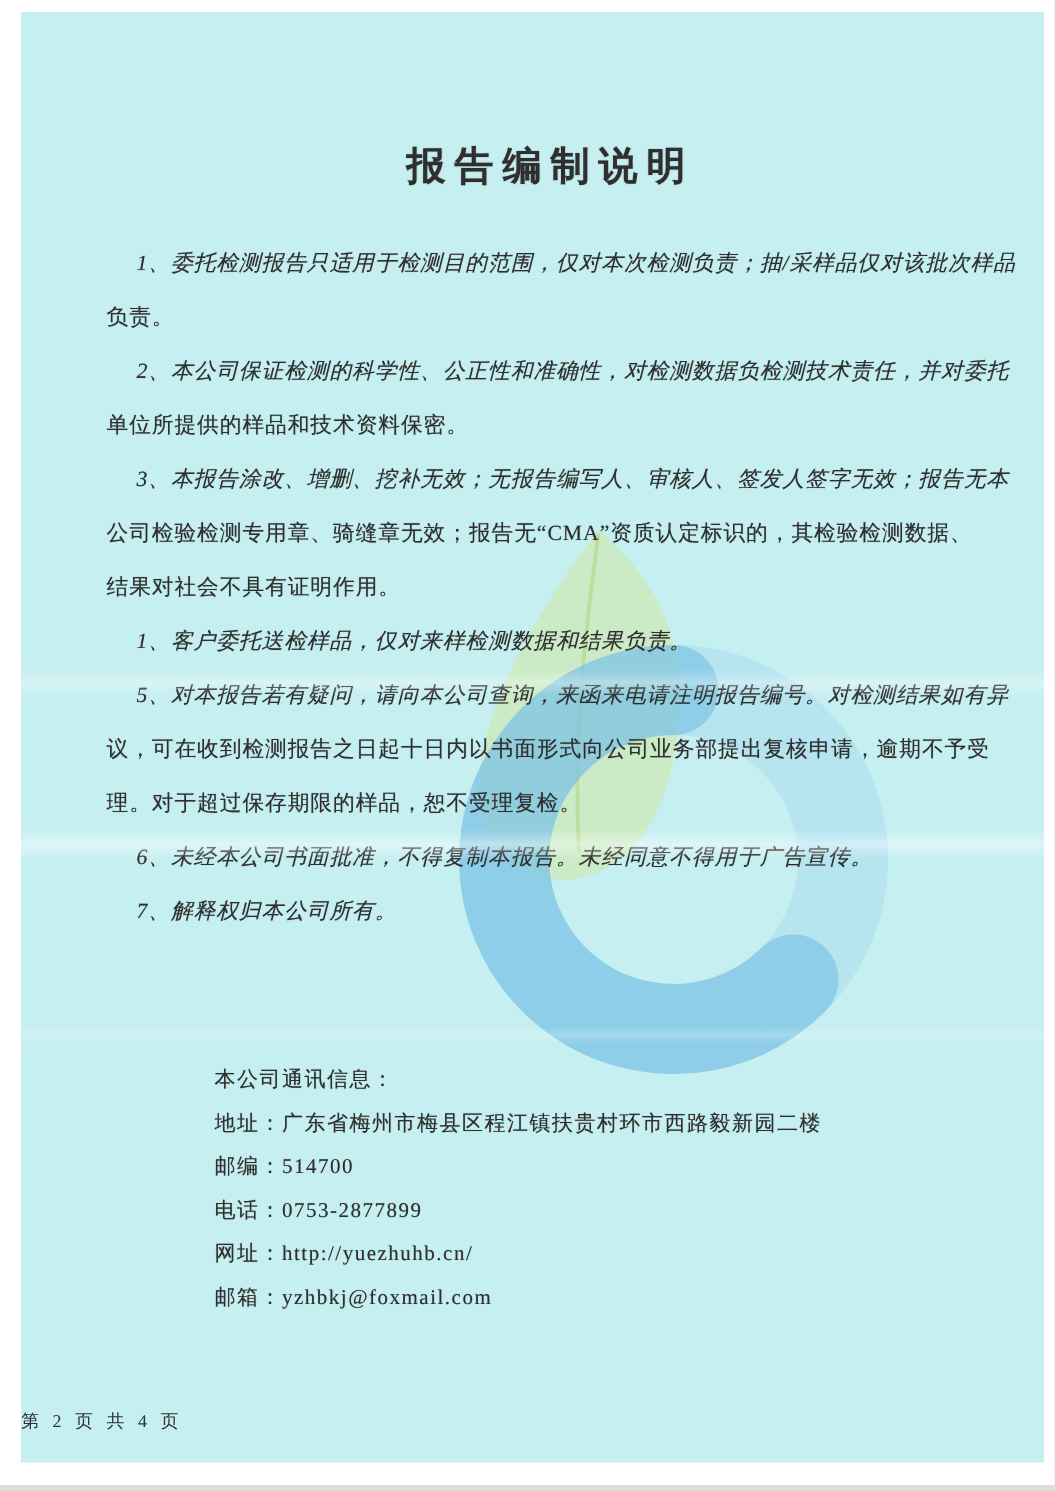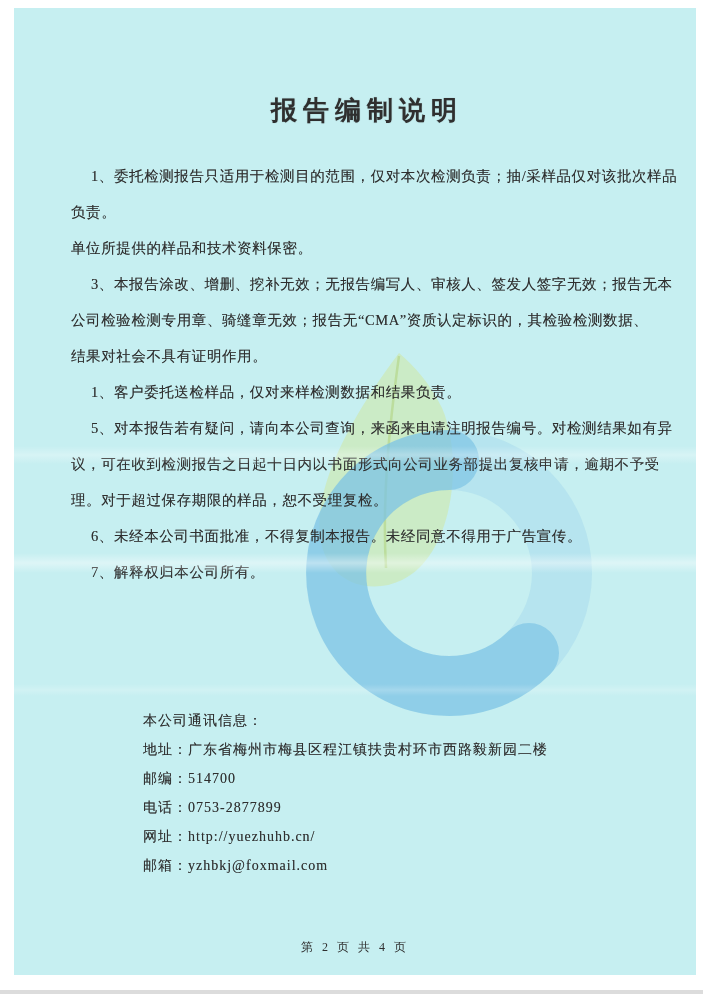--- a/index.html
+++ b/index.html
@@ -21,32 +21,32 @@
     margin-top:17px;
   }
   .body-lines{
     position:absolute;left:57px;top:150px;width:600px;z-index:2;
   }
   .para-line{
     height:36px;line-height:36px;white-space:nowrap;
     font-size:14.5px;letter-spacing:0.6px;color:var(--ink,#2f2f2f);
     text-shadow:0 0 0.6px rgba(40,40,40,.45);
   }
-  .para-line.indent{padding-left:20px;}
+  .para-line.indent{padding-left:20px;font-style:italic;}
   .contact-block{
     position:absolute;left:85px;top:698px;width:560px;z-index:2;
   }
   .contact-line{
     height:29px;line-height:29px;white-space:nowrap;
     font-size:14px;letter-spacing:1px;color:var(--ink,#2f2f2f);
     text-shadow:0 0 0.6px rgba(40,40,40,.45);
     margin-left:44px;
   }
   .page-footer{
-    position:absolute;left:0;top:931px;width:100%;text-align:center;
+    position:absolute;left:0;top:931px;width:100%;text-align:left;
     font-size:12px;letter-spacing:3px;color:var(--ink,#2f2f2f);z-index:2;
   }
   .logo-watermark{
     position:absolute;left:250px;top:330px;width:340px;height:420px;z-index:1;
   }
   .scan-streak{
     position:absolute;left:0;width:703px;z-index:3;pointer-events:none;
     background:linear-gradient(to bottom,rgba(255,255,255,0),rgba(255,255,255,.55),rgba(255,255,255,0));
   }
   .streak-1{top:446px;height:18px;opacity:.55;}
@@ -67,20 +67,21 @@
       <circle cx="185" cy="235" r="113" fill="none" stroke="#a5daee" stroke-width="60" stroke-opacity="0.50"></circle>
       <path d="M 185 122 A 113 113 0 1 0 265 315" fill="none" stroke="#5fb3e0" stroke-width="60" stroke-opacity="0.45" stroke-linecap="round"></path>
     </g>
   </svg>
 
   <div class="doc-title">报告编制说明</div>
 
   <div class="body-lines">
       <div class="para-line indent">1、委托检测报告只适用于检测目的范围，仅对本次检测负责；抽/采样品仅对该批次样品</div>
       <div class="para-line">负责。</div>
+      <div class="para-line indent">2、本公司保证检测的科学性、公正性和准确性，对检测数据负检测技术责任，并对委托</div>
       <div class="para-line">单位所提供的样品和技术资料保密。</div>
       <div class="para-line indent">3、本报告涂改、增删、挖补无效；无报告编写人、审核人、签发人签字无效；报告无本</div>
       <div class="para-line">公司检验检测专用章、骑缝章无效；报告无“CMA”资质认定标识的，其检验检测数据、</div>
       <div class="para-line">结果对社会不具有证明作用。</div>
       <div class="para-line indent">1、客户委托送检样品，仅对来样检测数据和结果负责。</div>
       <div class="para-line indent">5、对本报告若有疑问，请向本公司查询，来函来电请注明报告编号。对检测结果如有异</div>
       <div class="para-line">议，可在收到检测报告之日起十日内以书面形式向公司业务部提出复核申请，逾期不予受</div>
       <div class="para-line">理。对于超过保存期限的样品，恕不受理复检。</div>
       <div class="para-line indent">6、未经本公司书面批准，不得复制本报告。未经同意不得用于广告宣传。</div>
       <div class="para-line indent">7、解释权归本公司所有。</div>

